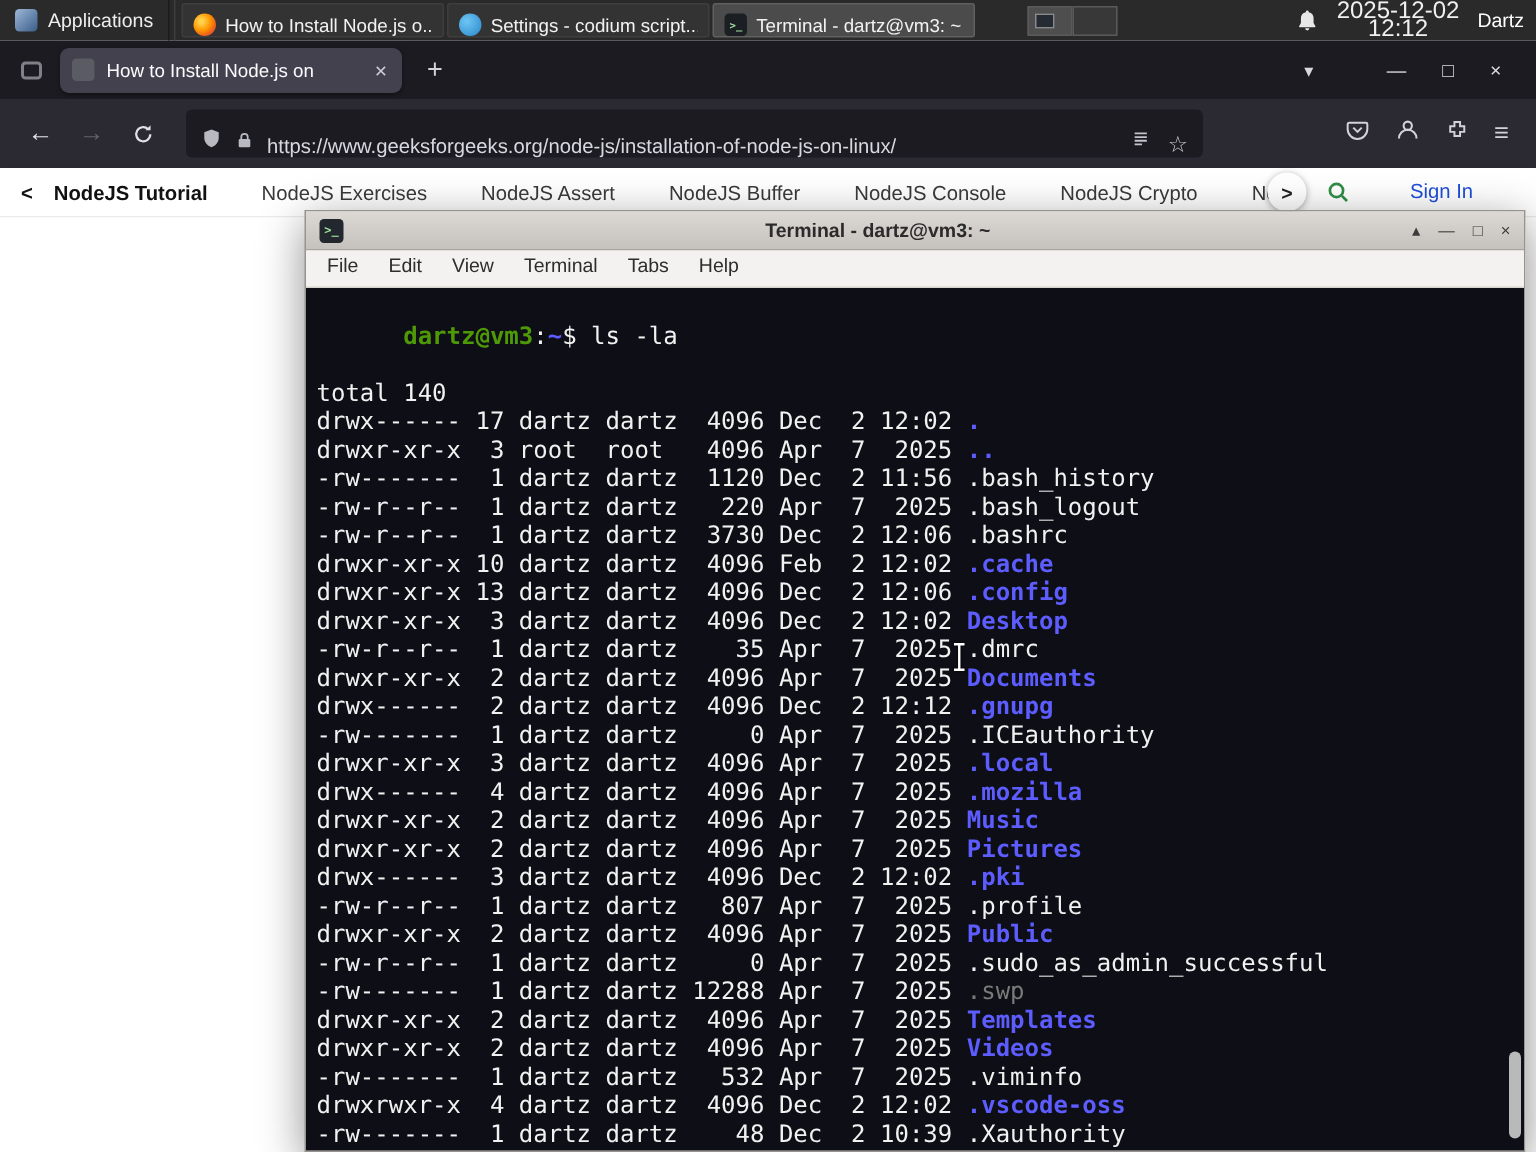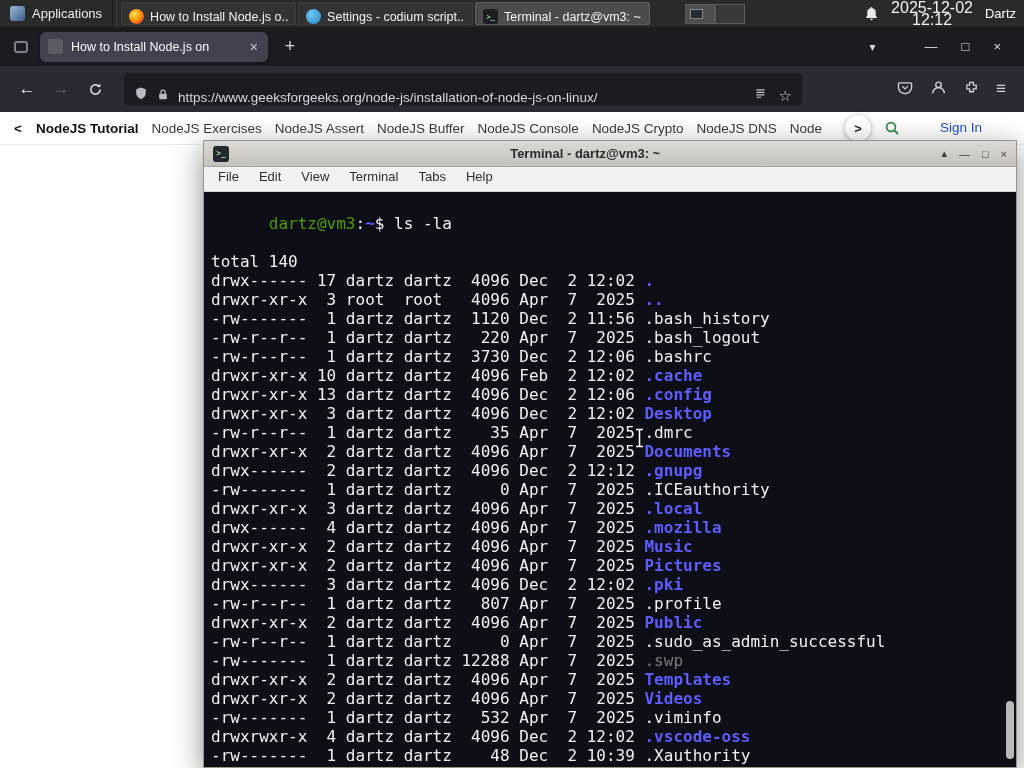--- a/index.html
+++ b/index.html
@@ -48,21 +48,21 @@
   .urlbar{flex:none;width:678px;height:32px;margin-left:10px;background:#1c1b22;border-radius:4px;display:flex;align-items:flex-end;padding:0 10px;gap:9px;color:#b9b9c2}
   .url-text{flex:1;font-size:13.5px;color:#d8d8e0;white-space:nowrap;overflow:hidden}
   .urlbar-right{display:flex;align-items:center;gap:12px;color:#c3c3cc}
   .star{font-size:15px;color:#c9c9d2}
   .nav-icons{display:flex;align-items:center;gap:17px;margin-left:auto;padding-right:6px;color:#d2d2da}
   .menu-ico{font-size:17px}
 
   
   .sitenav{position:relative;height:33px;background:#fff;display:flex;align-items:center;padding:0 0 0 14px;font-size:13.5px;color:#3a3a3a;border-bottom:1px solid #ececec;box-shadow:0 1px 3px rgba(0,0,0,.08)}
   .sn-chev{font-weight:bold;color:#111;margin-right:14px}
-  .sn-items{flex:0 0 812px;display:flex;gap:13px;overflow:hidden;white-space:nowrap}
+  .sn-items{flex:0 0 812px;display:flex;gap:36px;overflow:hidden;white-space:nowrap}
   .sn-item.first{font-weight:bold;color:#111}
   .sn-circle{position:absolute;left:845px;top:3px;width:26px;height:26px;border-radius:50%;background:#fff;box-shadow:0 1px 5px rgba(0,0,0,.35);display:flex;align-items:center;justify-content:center;color:#222;font-weight:bold;font-size:13px}
   .sn-search{position:absolute;left:884px;top:8px;display:flex}
   .sn-signin{position:absolute;left:940px;top:8px;color:#1d4ed8}
 
   .page{position:absolute;top:118px;left:0;width:1024px;height:650px;background:#fff}
 
   
   .terminal{position:absolute;left:203px;top:140px;width:814px;height:628px;z-index:40;display:flex;flex-direction:column;border:1px solid #97938e;box-shadow:0 8px 28px rgba(0,0,0,.45)}
   .t-titlebar{height:26px;background:linear-gradient(#dcd9d5,#c5c1bc);display:flex;align-items:center;padding:0 9px;gap:8px;border-bottom:1px solid #a8a49f}
@@ -70,21 +70,21 @@
   .t-title{flex:1;text-align:center;font-size:13px;font-weight:bold;color:#2b2b2b;white-space:nowrap;overflow:hidden}
   .t-btns{display:flex;gap:12px;color:#3c3c3c;font-size:11px;align-items:center}
   .t-menubar{height:25px;background:#f3f2f1;display:flex;gap:4px;padding:0 6px;font-size:13px;color:#2d2d2d;border-bottom:1px solid #d6d3cf}
   .t-menu-item{padding:2px 8px}
   .t-body{flex:1;background:var(--t-bg,#0e0f16);position:relative;overflow:hidden;padding:3px 0 0 7px;font:16px/19px "DejaVu Sans Mono",monospace;color:var(--t-fg,#f1f1f1)}
   .t-line{white-space:pre}
   .t-pre{color:var(--t-fg,#f1f1f1)}
   .t-file{color:var(--t-fg,#f1f1f1)}
   .t-dir{color:var(--t-blue,#5c5cff);font-weight:bold}
   .t-dim{color:var(--t-dim,#7a7a7a)}
-  .t-green{color:var(--t-green,#4e9a06);font-weight:normal}
+  .t-green{color:var(--t-green,#4e9a06);font-weight:bold}
   .t-blue{color:var(--t-blue,#5c5cff);font-weight:bold}
   .t-scrollthumb{position:absolute;right:2px;top:509px;width:8px;height:58px;background:#b9b9b9;border-radius:4px}
   .ibeam{position:absolute;left:430px;top:236px;color:#fff;filter:drop-shadow(0 0 1px #000)}
 </style>
 </head>
 <body>
 
 <div class="taskbar">
   <div class="apps-btn">
     <span class="apps-ico"></span>

